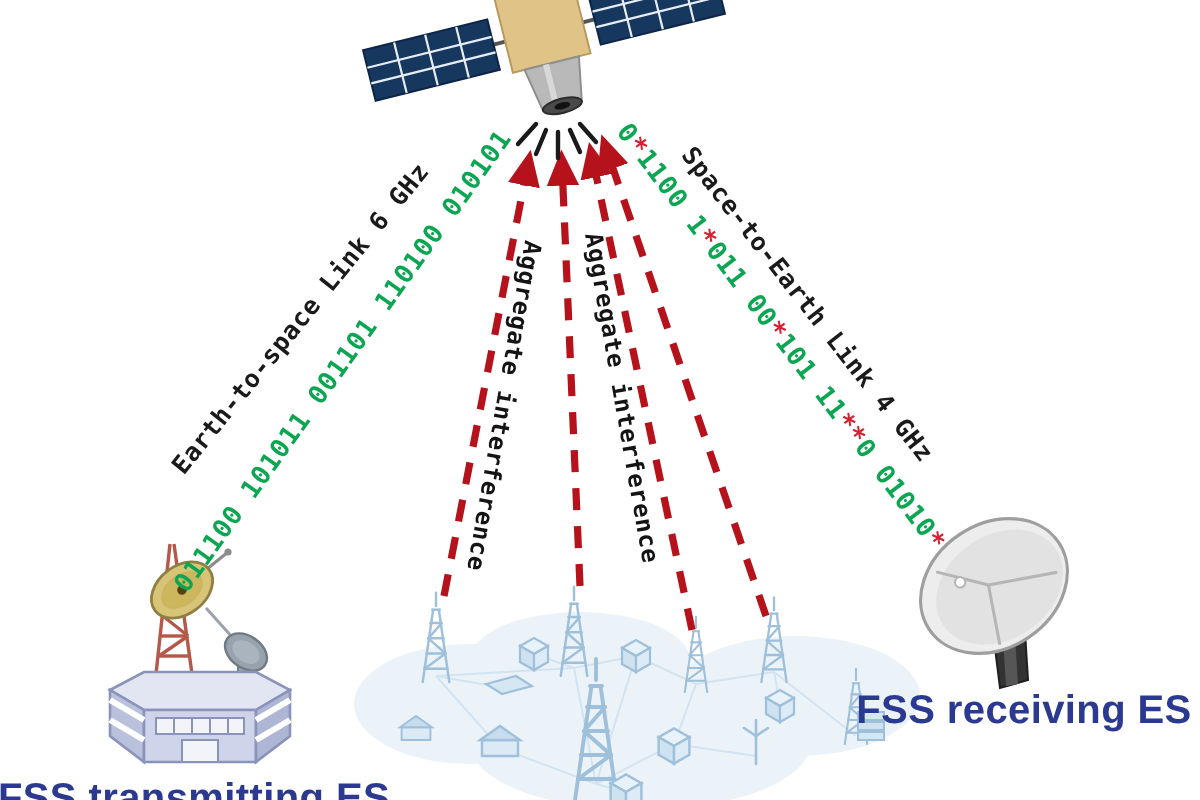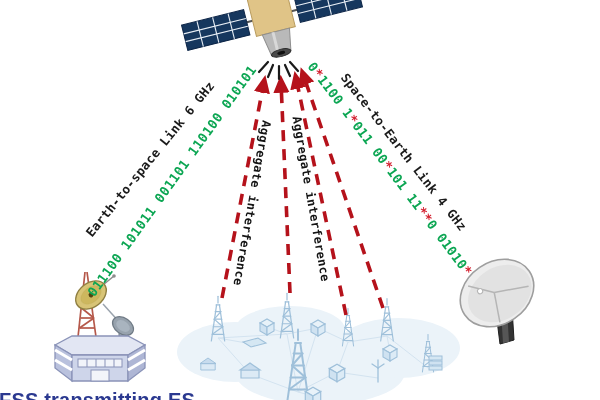--- a/index.html
+++ b/index.html
@@ -253,13 +253,14 @@
   <div class="rot link-label" style="left:404px;top:152px;transform:translate(-50%,-50%) rotate(52deg);">Space-to-Earth Link 4 GHz</div>
 
   <div class="rot bits" style="left:390px;top:169px;transform:translate(-50%,-50%) rotate(53deg);"><span>0</span><span class="err">*</span><span>1</span><span>1</span><span>0</span><span>0</span><span> </span><span>1</span><span class="err">*</span><span>0</span><span>1</span><span>1</span><span> </span><span>0</span><span>0</span><span class="err">*</span><span>1</span><span>0</span><span>1</span><span> </span><span>1</span><span>1</span><span class="err">*</span><span class="err">*</span><span>0</span><span> </span><span>0</span><span>1</span><span>0</span><span>1</span><span>0</span><span class="err">*</span></div>
 
   <div class="rot interf" style="left:252px;top:203px;transform:translate(-50%,-50%) rotate(100deg);">Aggregate interference</div>
 
   <div class="rot interf" style="left:311px;top:199px;transform:translate(-50%,-50%) rotate(80deg);">Aggregate interference</div>
 
   <div class="fss-label" style="left:97px;top:400px;">FSS transmitting ES</div>
 
+  <div class="fss-label" style="left:512px;top:356px;">FSS receiving ES</div>
 </div>
 
 </body></html>

